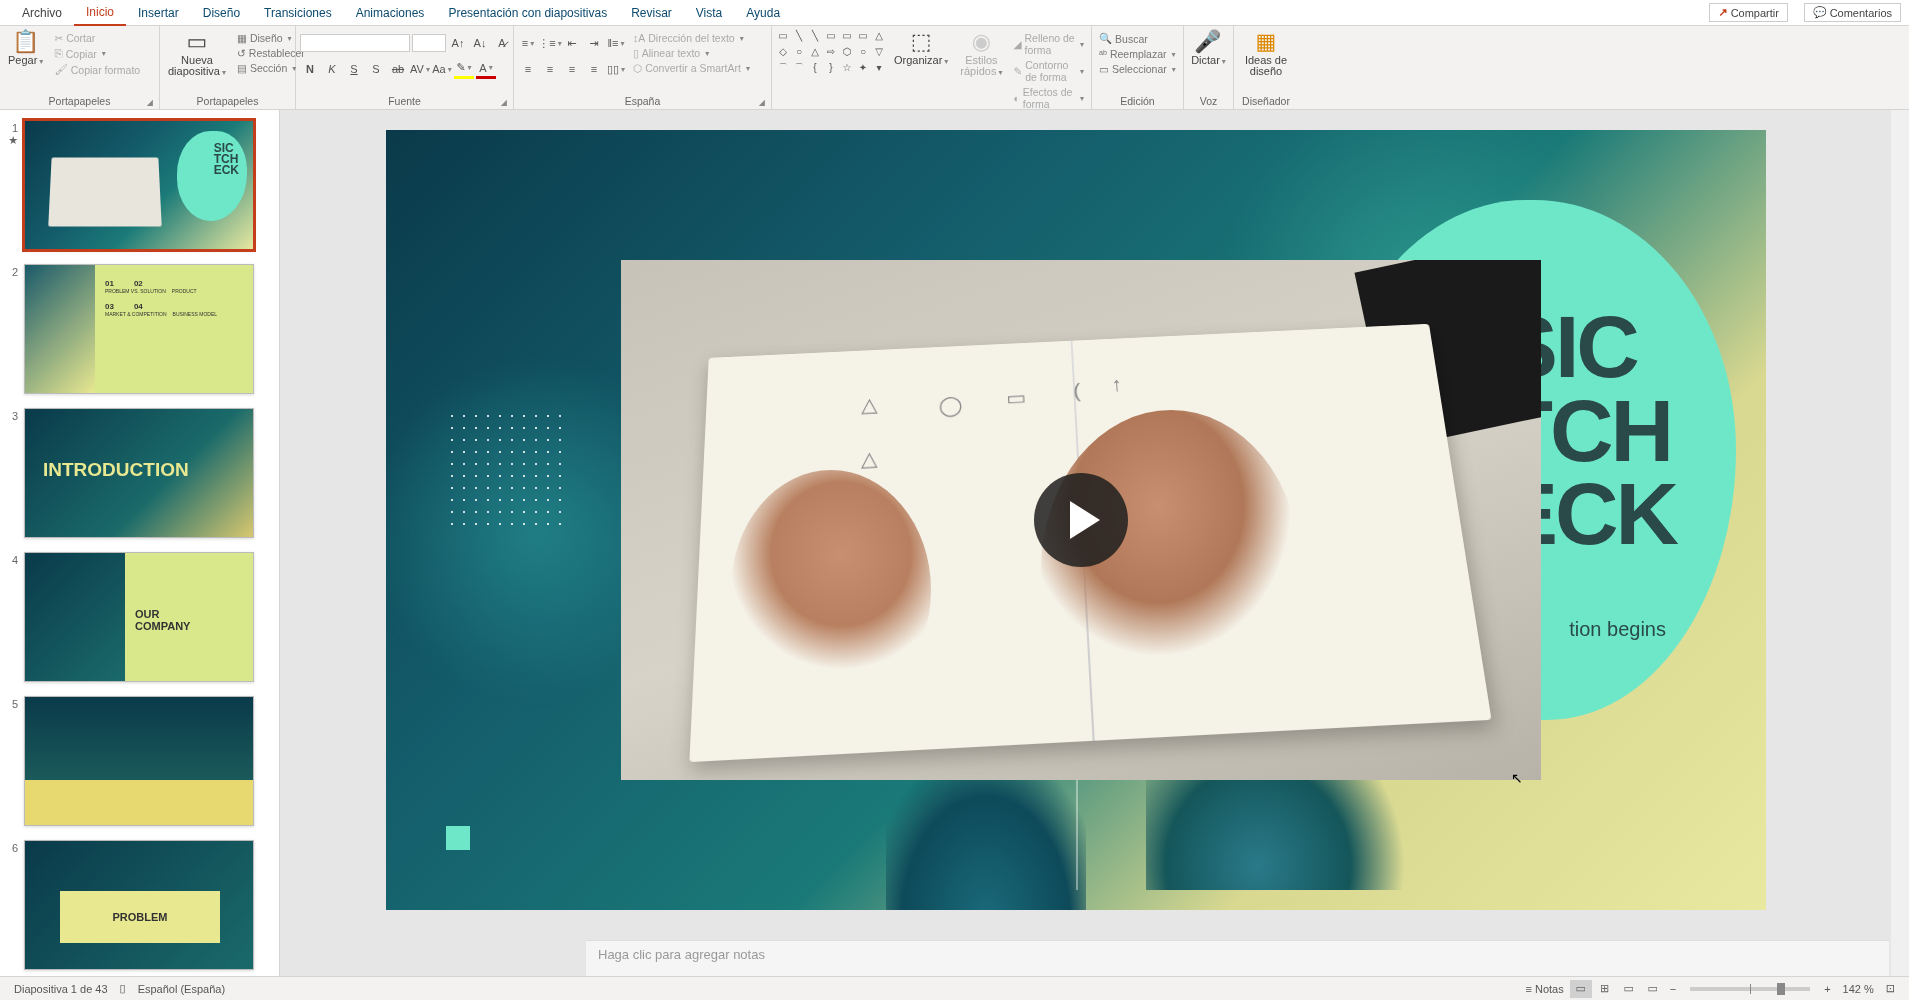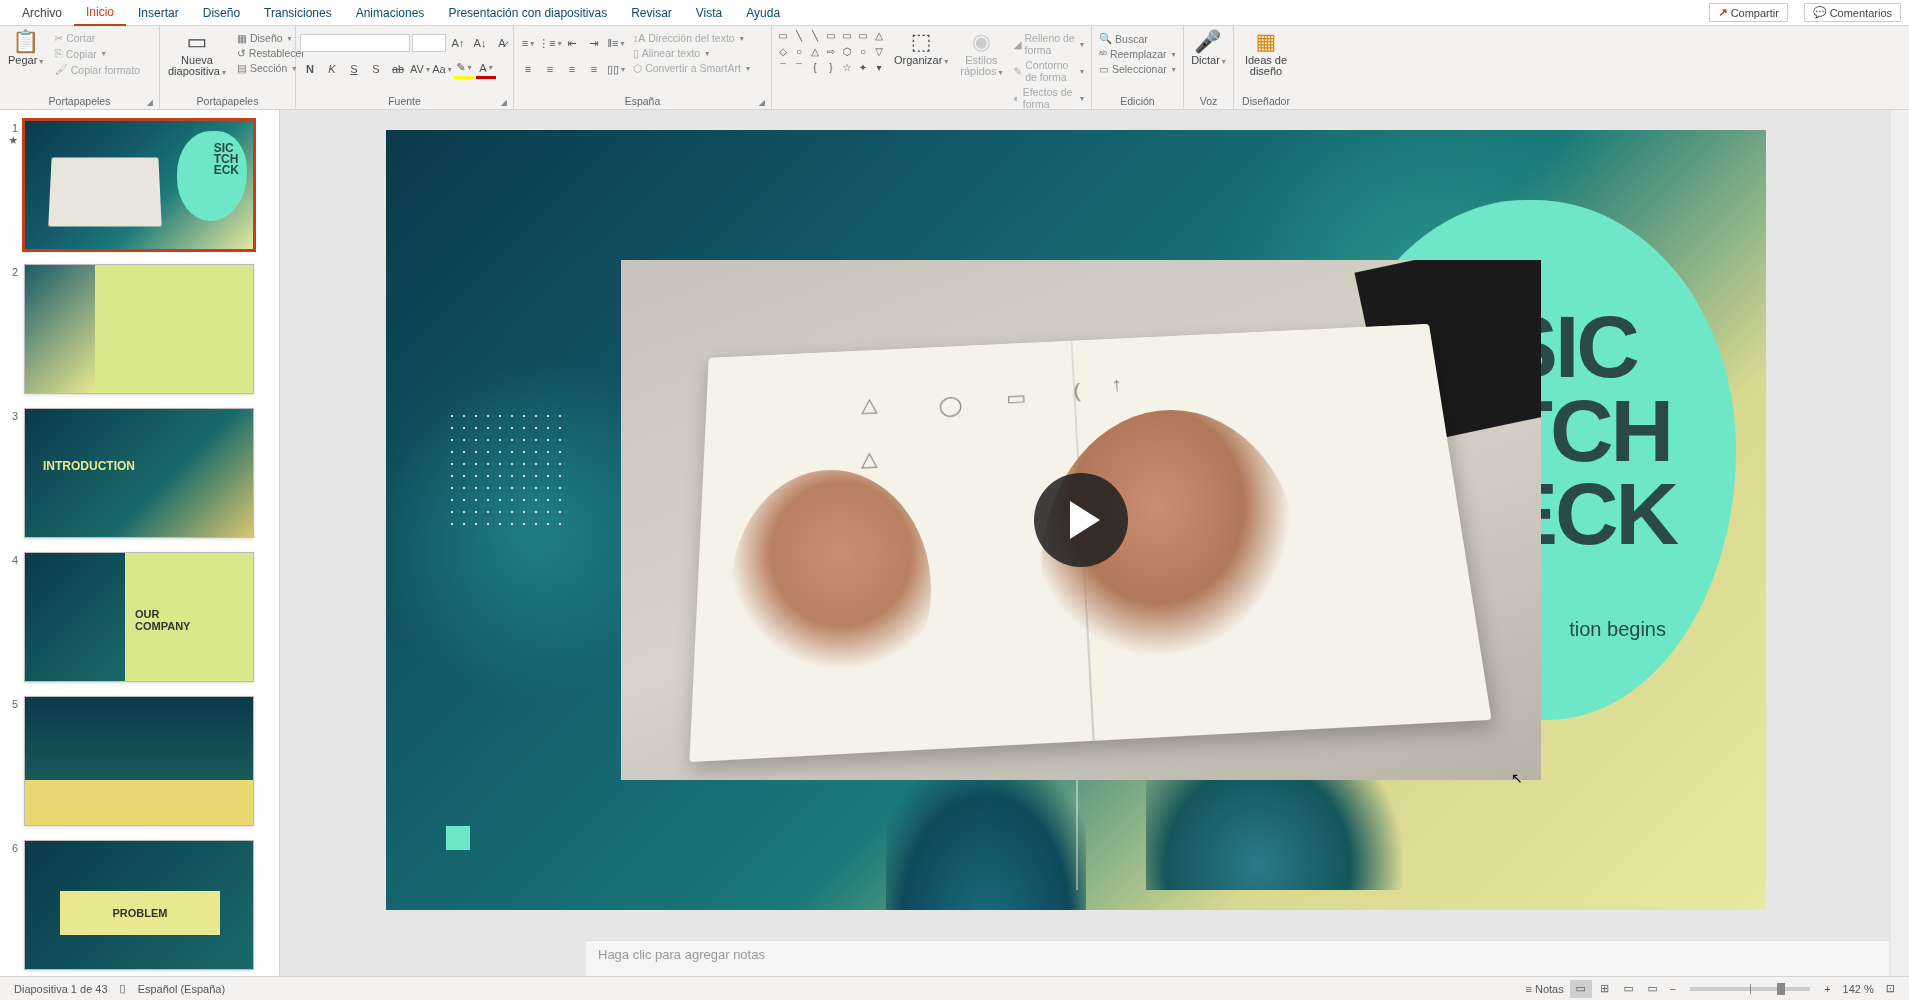--- a/index.html
+++ b/index.html
@@ -42,27 +42,27 @@
 .thumb{width:230px;height:130px;border:1px solid #bbb;box-shadow:0 1px 3px rgba(0,0,0,.15);position:relative;overflow:hidden;}
 .thumb.selected{outline:3px solid #c43e1c;outline-offset:-1px;}
 .t1{background:linear-gradient(135deg,#0a3a4a 0%,#145c6b 40%,#1a7a78 60%,#e8e8a0 100%);}
 .t1 .blob{position:absolute;right:6px;top:10px;width:70px;height:90px;background:#6ee7c8;border-radius:50% 45% 55% 50%;}
 .t1 .txt{position:absolute;right:14px;top:22px;font-size:12px;font-weight:900;color:#2a4a4a;line-height:11px;}
 .t1 .book{position:absolute;left:25px;top:35px;width:110px;height:70px;background:#e8e5dc;transform:perspective(200px) rotateX(10deg);border-radius:2px;}
 .t2{background:#d8e88a;display:flex;}
 .t2 .left{width:70px;background:linear-gradient(135deg,#1a5a6a,#e8e890);}
 .t2 .right{flex:1;padding:14px 10px;font-size:8px;color:#333;}
 .t3{background:linear-gradient(135deg,#0a3a4a,#1a6a6a 60%,#d8c870);}
-.t3 .txt{position:absolute;left:18px;top:50px;font-size:12px;font-weight:900;color:#e8e890;}
+.t3 .txt{position:absolute;left:18px;top:50px;font-size:19px;font-weight:900;color:#e8e890;}
 .t4{background:#d8e88a;display:flex;}
 .t4 .left{width:100px;background:linear-gradient(135deg,#0a3a4a,#1a6a6a);}
 .t4 .txt{position:absolute;left:110px;top:55px;font-size:11px;font-weight:900;color:#333;}
 .t5{background:linear-gradient(180deg,#0a3a4a 0%,#1a5a5a 65%,#e8d870 65%);}
 .t6{background:linear-gradient(135deg,#0a3a4a,#1a6a6a);}
-.t6 .box{position:absolute;left:35px;top:50px;width:160px;height:44px;background:#e8e890;display:flex;align-items:center;justify-content:center;font-size:11px;font-weight:900;color:#333;}
+.t6 .box{position:absolute;left:35px;top:50px;width:160px;height:52px;background:#e8e890;display:flex;align-items:center;justify-content:center;font-size:11px;font-weight:900;color:#333;}
 
 .splitter{width:6px;background:#e6e6e6;cursor:col-resize;}
 .slide-area{flex:1;position:relative;overflow:hidden;}
 .slide-scroll{position:absolute;right:0;top:0;bottom:0;width:18px;background:#f0f0f0;}
 .slide-canvas{position:absolute;left:100px;top:20px;width:1380px;height:780px;background:linear-gradient(135deg,#0a3a4a 0%,#145c6b 30%,#1a7a78 55%,#d8d890 75%,#e8e8a0 100%);overflow:hidden;}
 .smoke1{position:absolute;left:-50px;top:200px;width:400px;height:400px;background:radial-gradient(circle,#2a9a9a 0%,transparent 60%);opacity:.6;filter:blur(10px);}
 .smoke2{position:absolute;right:100px;top:-50px;width:500px;height:400px;background:radial-gradient(circle,#3aaa9a 0%,transparent 60%);opacity:.5;filter:blur(15px);}
 .blob-main{position:absolute;right:30px;top:70px;width:420px;height:520px;background:#6ee7c8;border-radius:50% 48% 45% 52% / 55% 48% 52% 45%;}
 .slide-title{position:absolute;right:90px;top:175px;font-size:88px;font-weight:900;color:#2a4a4a;line-height:.95;text-align:left;letter-spacing:-3px;}
 .slide-sub{position:absolute;right:100px;top:488px;font-size:20px;color:#2a4a4a;}
@@ -348,20 +348,38 @@
       <div class="thumb t1 selected">
         <div class="blob"></div>
         <div class="book"></div>
         <div class="txt">SIC<br>TCH<br>ECK</div>
       </div>
     </div>
     <div class="thumb-row">
       <div class="thumb-num">2</div>
       <div class="thumb t2">
         <div class="left"></div>
+        <div class="right">
+          <div style="display:flex;gap:20px">
+              <b>01</b>
+              <b>02</b>
+            </div>
+          <div style="display:flex;gap:6px;font-size:5px">
+              <span>PROBLEM VS. SOLUTION</span>
+              <span>PRODUCT</span>
+            </div>
+          <div style="display:flex;gap:20px;margin-top:8px">
+              <b>03</b>
+              <b>04</b>
+            </div>
+          <div style="display:flex;gap:6px;font-size:5px">
+              <span>MARKET &amp; COMPETITION</span>
+              <span>BUSINESS MODEL</span>
+            </div>
+        </div>
       </div>
     </div>
     <div class="thumb-row">
       <div class="thumb-num">3</div>
       <div class="thumb t3">
           <div class="txt">INTRODUCTION</div>
         </div>
     </div>
     <div class="thumb-row">
       <div class="thumb-num">4</div>

